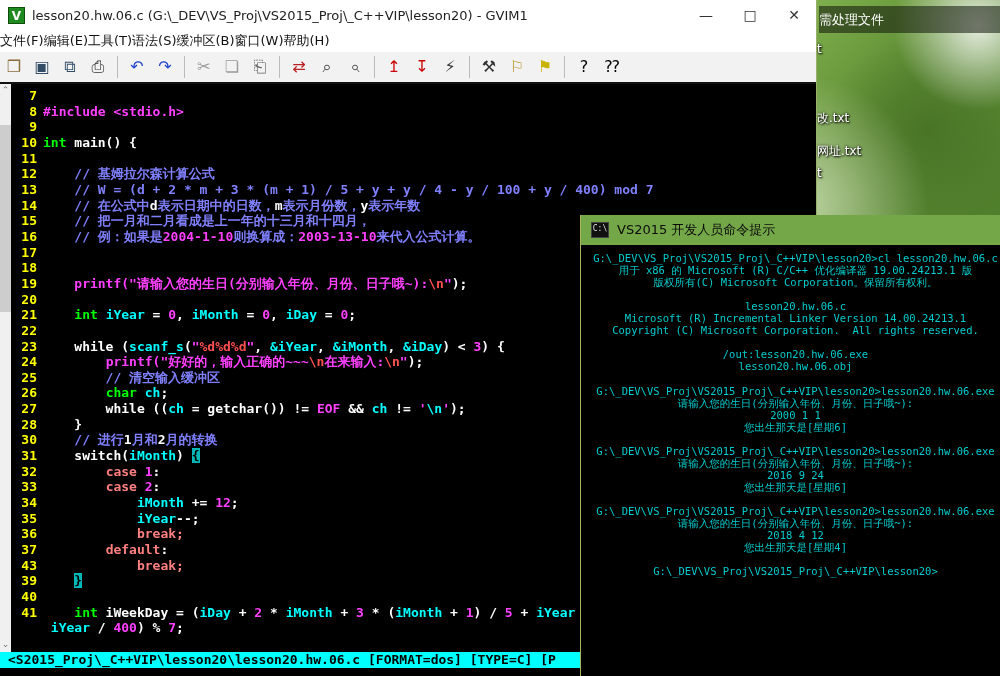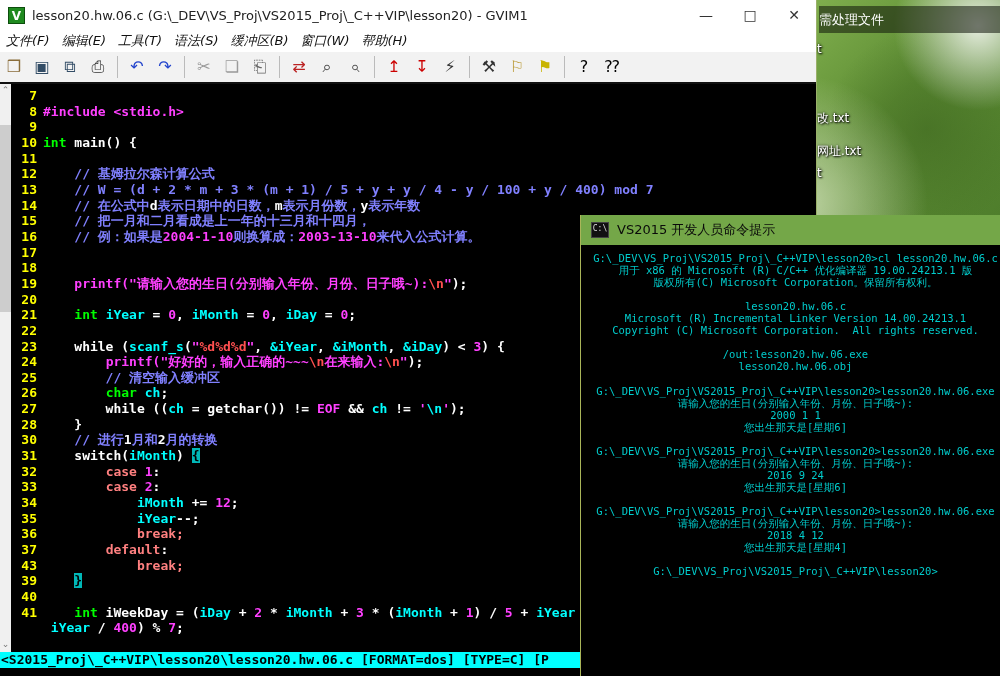--- a/index.html
+++ b/index.html
@@ -28,21 +28,21 @@
     display:flex;align-items:center;font-family:"DejaVu Sans","Liberation Sans",sans-serif;
     font-size:13px;color:#222;}
   #gvim-app-icon{width:17px;height:17px;margin:0 7px 0 8px;background:#1f8a1f;
     color:#fff;font-weight:bold;font-size:12px;line-height:17px;text-align:center;
     border:1px solid #0c4d0c;box-sizing:border-box;}
   #gvim-title{flex:1;white-space:nowrap;overflow:hidden;}
   .winbtn{width:44px;height:28px;text-align:center;line-height:28px;font-size:14px;color:#333;}
   #gvim-menubar{position:absolute;left:0;top:30px;width:100%;height:22px;background:#ffffff;
     display:flex;align-items:center;font-family:"DejaVu Sans","Liberation Sans",sans-serif;
     font-size:13px;color:#111;}
-  .menu-item{padding:0 6px;line-height:22px;font-style:italic;}
+  .menu-item{padding:0 0;line-height:22px;}
   #gvim-toolbar{position:absolute;left:0;top:52px;width:100%;height:32px;background:#f2f2f2;
     display:flex;align-items:center;border-bottom:2px solid #111;box-sizing:border-box;}
   .tb-btn{width:26px;height:26px;margin:0 1px;text-align:center;line-height:26px;
     font-size:16px;font-family:"DejaVu Sans",sans-serif;}
   .tb-sep{width:1px;height:22px;background:#bbb;margin:0 5px;}
 
   
   #editor{position:absolute;left:0;top:84px;width:100%;height:568px;background:#000;}
   #vscroll{position:absolute;left:0;top:0;width:11px;height:100%;background:#f0f0f0;}
   #vscroll .arrow{position:absolute;left:0;width:11px;height:12px;color:#777;font-size:9px;
@@ -53,21 +53,21 @@
   .cl{white-space:pre;height:15.66px;line-height:15.66px;font-size:13px;font-weight:bold;}
   .cl .num{display:inline-block;width:26px;text-align:right;margin-right:6px;
     color:var(--linenr);font-weight:bold;}
   .c-w{color:var(--plain);} .c-m{color:var(--magenta);} .c-c{color:var(--cyanid);}
   .c-g{color:var(--type);}  .c-b{color:var(--comment);} .c-r{color:var(--special);}
   .c-s{color:var(--statement);}
   .c-k{color:#000;background:var(--matchparen);}
 
   #statusline{position:absolute;left:0;top:652px;width:100%;height:16px;
     background:var(--statusbg);color:#000;font-size:13px;font-weight:bold;
-    line-height:16px;white-space:pre;padding-left:1px;box-sizing:border-box;}
+    line-height:16px;white-space:pre;padding-left:8px;box-sizing:border-box;}
   #cmdline{position:absolute;left:0;top:668px;width:100%;height:8px;background:#000;}
 
   
   #console{position:absolute;left:580px;top:215px;width:420px;height:461px;
     background:#000;border-left:1px solid #a9b559;box-sizing:border-box;}
   #console-titlebar{position:absolute;left:0;top:0;width:100%;height:30px;
     background:var(--console-title-bg);display:flex;align-items:center;
     font-family:"DejaVu Sans","Liberation Sans",sans-serif;font-size:13px;color:#0a0a0a;}
   #console-app-icon{width:16px;height:14px;margin:0 8px 0 10px;background:#111;
     border:1px solid #444;color:#ddd;font-size:8px;line-height:12px;text-align:center;

